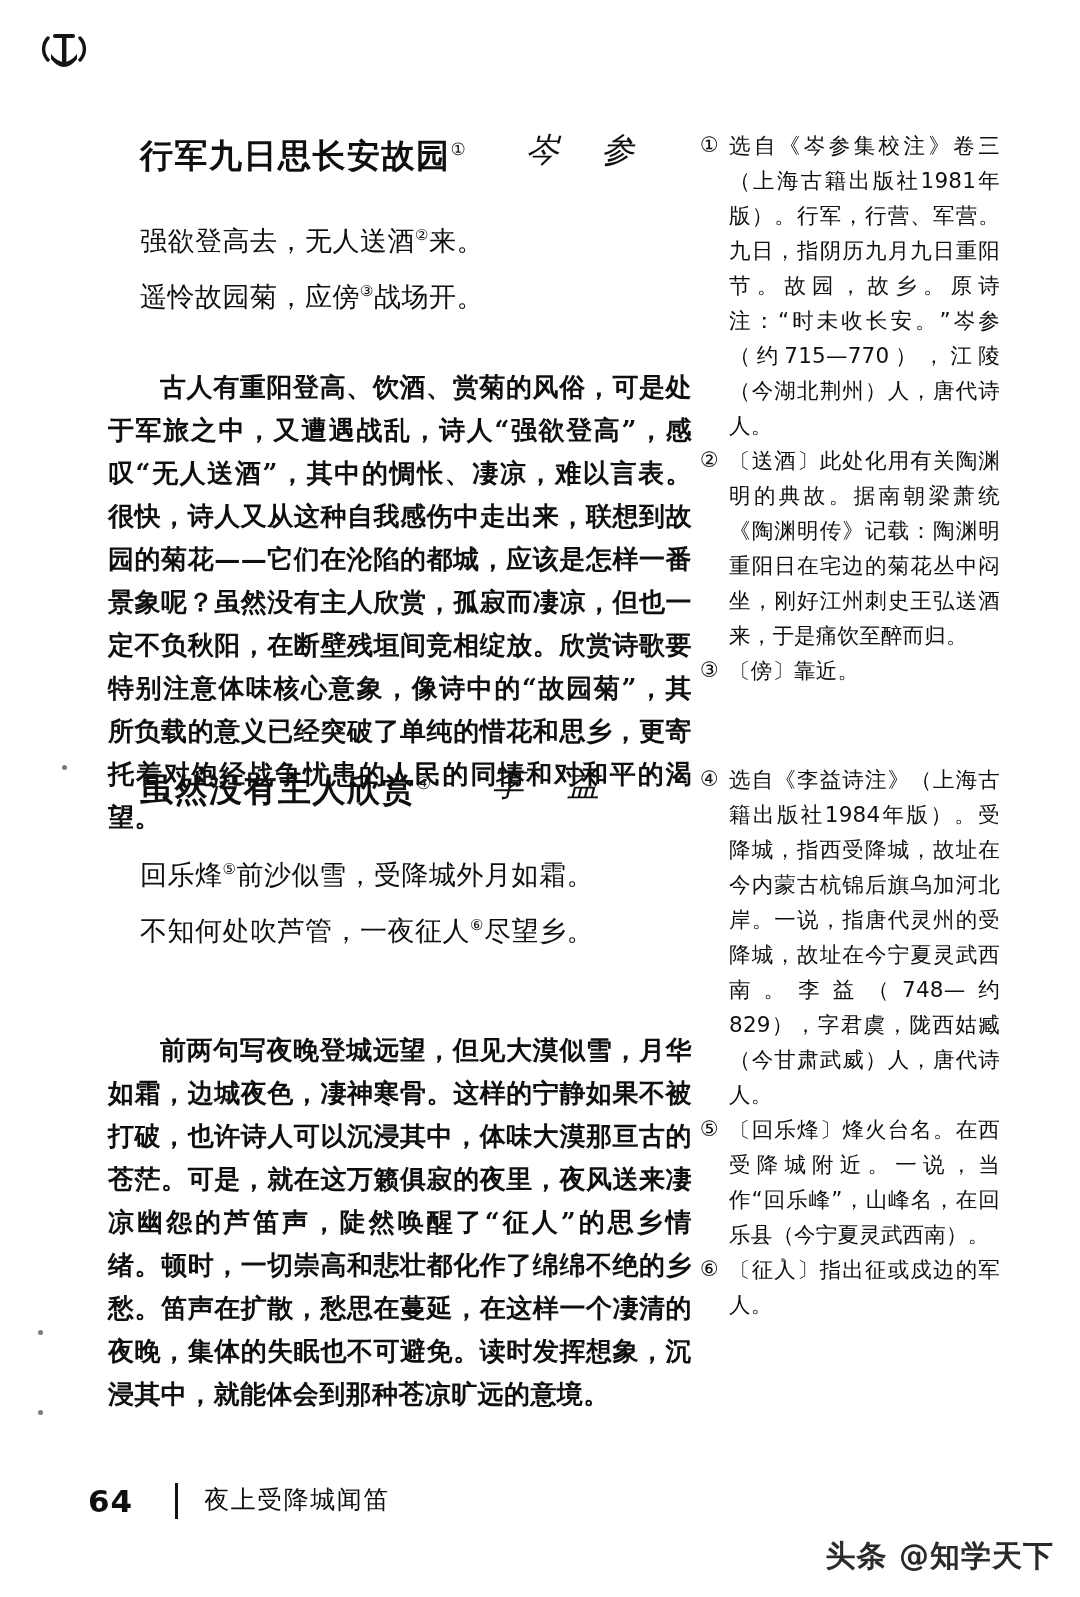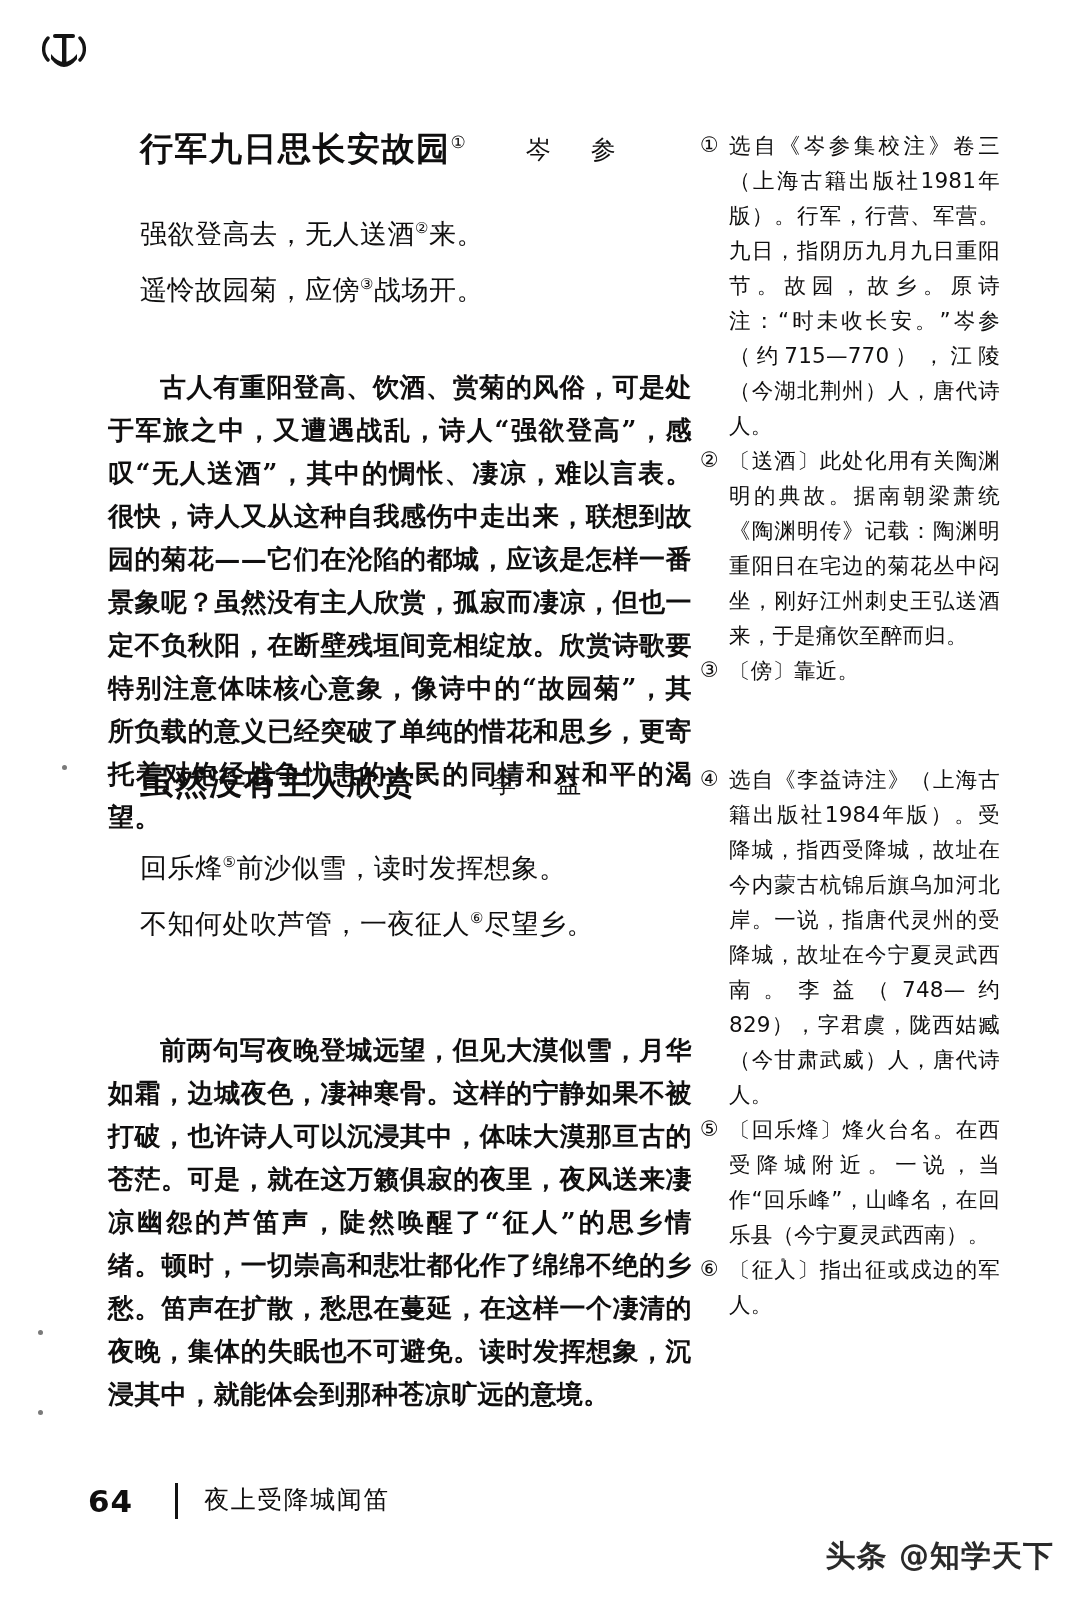--- a/index.html
+++ b/index.html
@@ -36,22 +36,23 @@
   }
   .poem-title .sup{
     font-size:17px;
     vertical-align:super;
     font-weight:400;
     letter-spacing:0;
   }
   .poem-author{
     margin-left:60px;
     font-family:"DejaVu Serif","Liberation Serif",serif;
-    font-size:25px;
+    font-size:33px;
     letter-spacing:16px;
+    font-style:italic;
     font-weight:400;
     white-space:nowrap;
     padding-bottom:3px;
   }
 
   .poem-body{margin-top:34px;}
   .poem-line{
     font-family:"DejaVu Serif","Liberation Serif",serif;
     font-size:27px;
     letter-spacing:0.5px;
@@ -193,21 +194,21 @@
 
   <div class="band" style="top:762px;">
 
     <div class="left-col">
       <div class="poem-head">
         <div class="poem-title"><span>虽然没有主人欣赏</span><span class="sup">④</span></div>
         <div class="poem-author">李 益</div>
       </div>
 
       <div class="poem-body">
-        <div class="poem-line"><span>回乐烽</span><span class="sup">⑤</span><span>前沙似雪，读时发挥想象。</span></div>
+        <div class="poem-line"><span>回乐烽</span><span class="sup">⑤</span><span>前沙似雪，受降城外月如霜。</span></div>
         <div class="poem-line"><span>不知何处吹芦管，一夜征人</span><span class="sup">⑥</span><span>尽望乡。</span></div>
       </div>
     </div>
 
     <div class="right-col">
       <div class="notes">
         <div class="note">
           <div class="note-num">④</div>
           <div class="note-text">选自《李益诗注》（上海古籍出版社1984年版）。受降城，指西受降城，故址在今内蒙古杭锦后旗乌加河北岸。一说，指唐代灵州的受降城，故址在今宁夏灵武西南。李益（748—约829），字君虞，陇西姑臧（今甘肃武威）人，唐代诗人。</div>
         </div>

